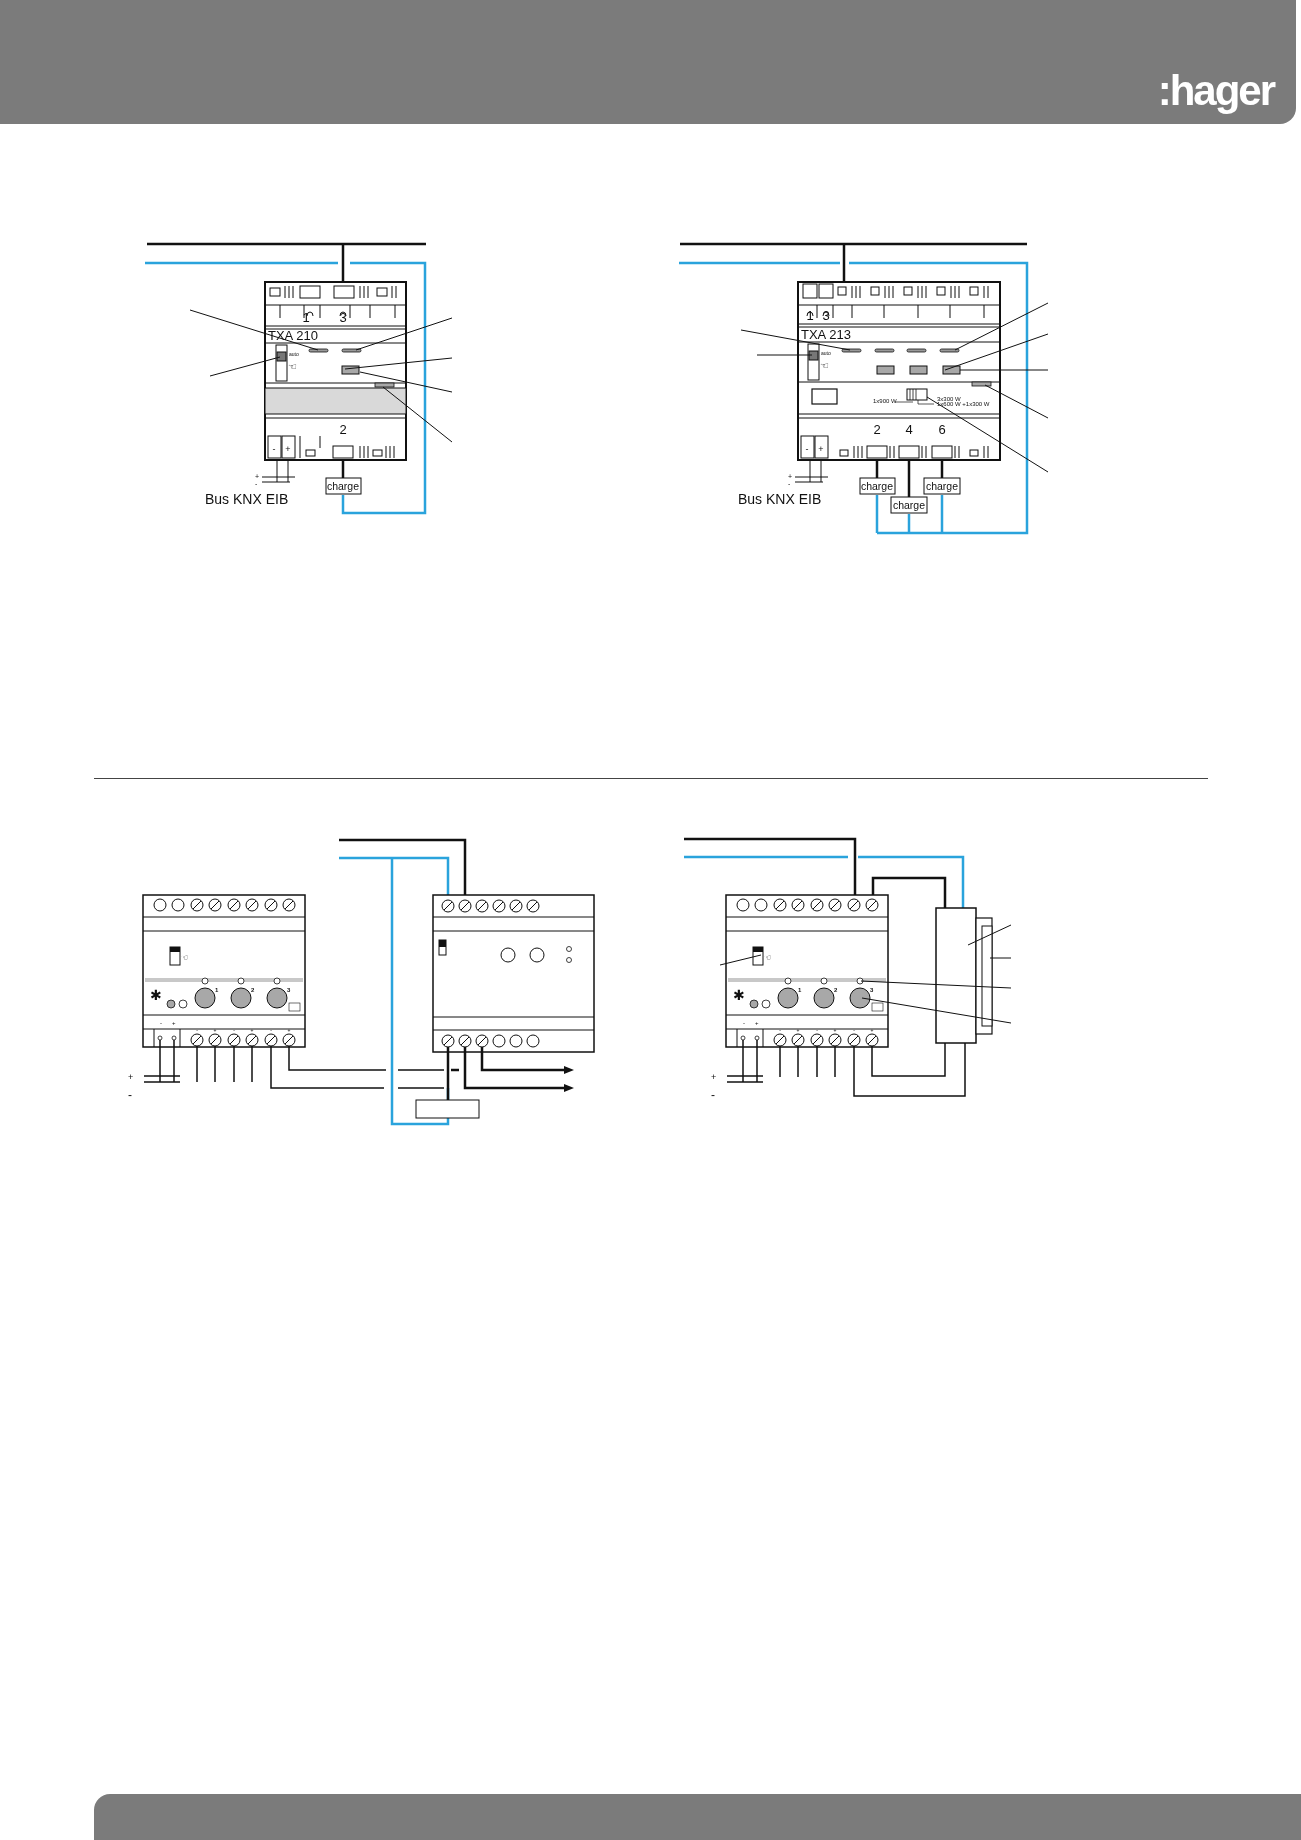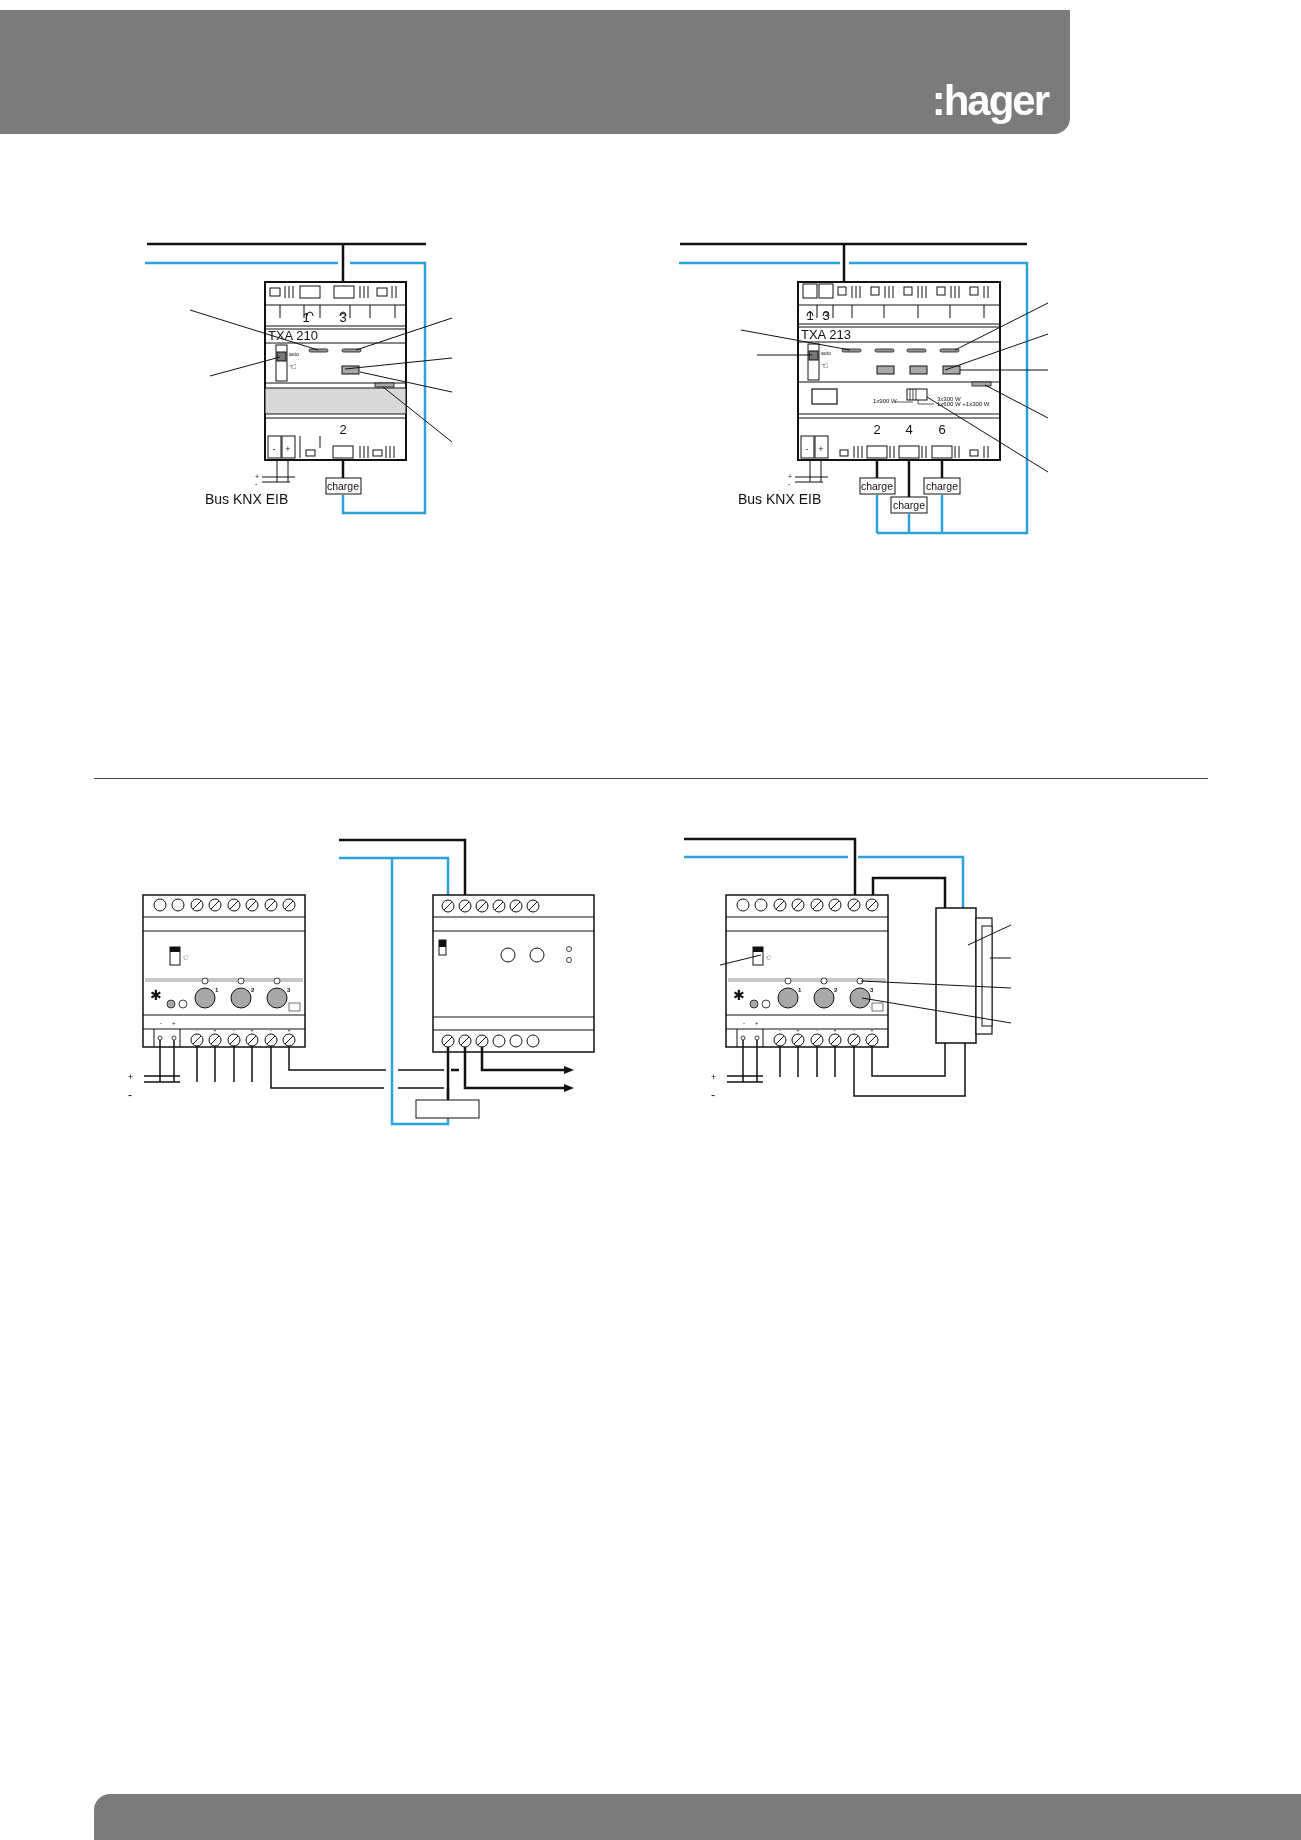--- a/index.html
+++ b/index.html
@@ -1,17 +1,17 @@
 <!DOCTYPE html>
 <html><head>
 <meta charset="utf-8">
 <style>
   html, body { margin:0; padding:0; background:#ffffff; }
   body { width:1301px; height:1840px; position:relative; overflow:hidden; font-family:"Liberation Sans", sans-serif; }
-  .header { position:absolute; left:0; top:0; width:1070px; height:124px; background:#7b7b7b; border-bottom-right-radius:16px;margin-top:10px; }
+  .header { position:absolute; left:0; top:0; width:1296px; height:124px; background:#7b7b7b; border-bottom-right-radius:16px; }
   .logo { position:absolute; right:22px; top:70px; color:#ffffff; font-family:"Liberation Sans", sans-serif; font-weight:bold; font-size:42px; letter-spacing:-2px; line-height:1; }
   .footer { position:absolute; left:94px; top:1794px; width:1207px; height:46px; background:#7b7b7b; border-top-left-radius:16px; }
   .divider { position:absolute; left:94px; top:778px; width:1114px; height:1px; background:#444; }
   svg { position:absolute; left:0; top:0; }
   svg text { font-family:"Liberation Sans", sans-serif; }
 </style>
 </head>
 <body>
 
 <div class="header">

